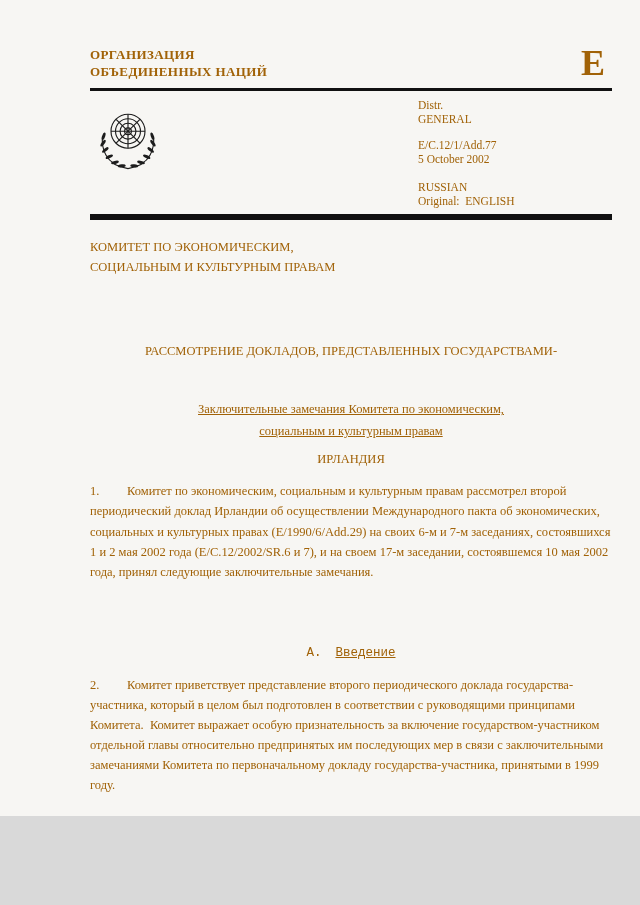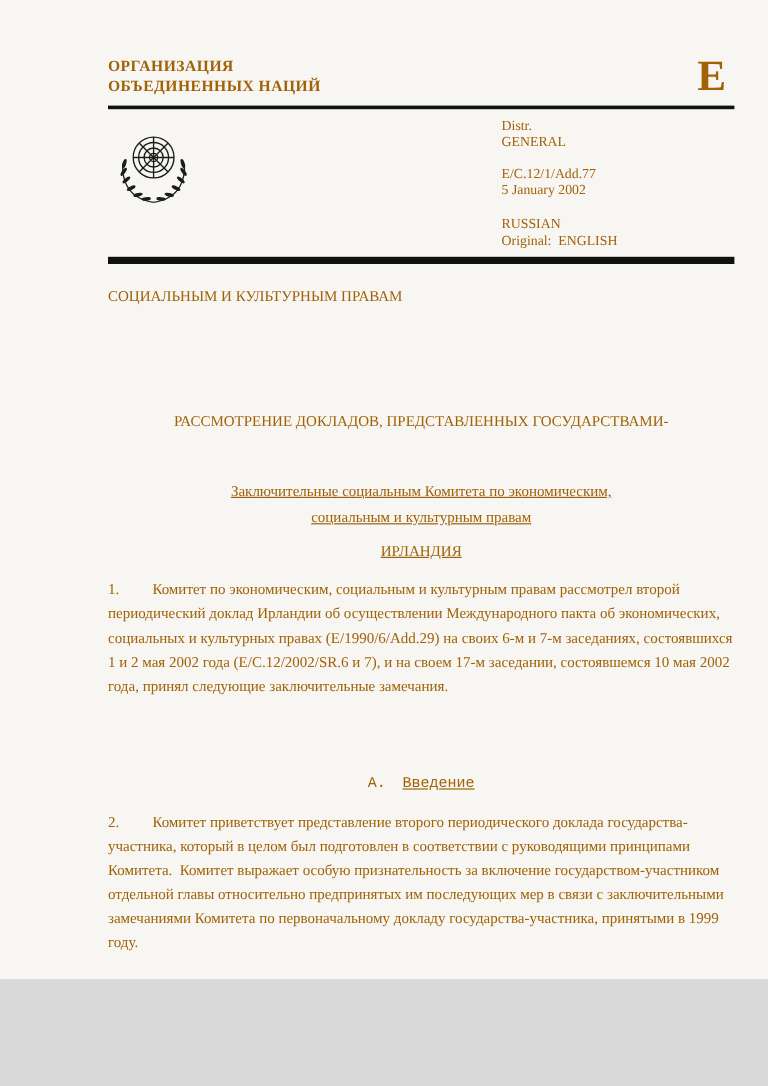--- a/index.html
+++ b/index.html
@@ -52,21 +52,21 @@
   
   .body-text { font-size: 12.5px; }
   .committee-block {
     left: 90px; top: 238px; width: 522px;
     line-height: 19.5px;
   }
   .centered { left: 90px; width: 522px; text-align: center; }
   .title-block { top: 340px; line-height: 22px; }
   .subtitle-block { top: 398px; line-height: 22px; }
   .subtitle-block div { text-decoration: underline; }
-  .country-heading { top: 452px; text-decoration: underline; }
+  .country-heading { top: 452px; }
   .paragraph {
     left: 90px; width: 522px;
     line-height: 20.3px; text-align: left;
   }
   .para-1 { top: 481px; }
   .para-2 { top: 675px; line-height: 20px; }
   .para-num { display: inline-block; width: 37px; }
   .section-heading { top: 646px; font-family: Liberation Mono, monospace; }
   .section-heading .sec-num { margin-right: 14px; }
   .section-heading .sec-title { text-decoration: underline; }
@@ -117,37 +117,38 @@
         <ellipse cx="71" cy="107" rx="7" ry="2.7" transform="rotate(5 71 107)"></ellipse>
       </g>
     </svg>
   </div>
 
 
   <div class="abs distr-block">
     <div>Distr.</div>
     <div>GENERAL</div>
     <div class="gap-md">E/C.12/1/Add.77</div>
-    <div>5 January 2002</div>
+    <div>5 October 2002</div>
     <div class="gap-lg">RUSSIAN</div>
     <div>Original:&nbsp; ENGLISH</div>
   </div>
 
   <div class="abs rule-2"></div>
 
   <div class="abs body-text committee-block">
+    <div>КОМИТЕТ ПО ЭКОНОМИЧЕСКИМ,</div>
     <div>СОЦИАЛЬНЫМ И КУЛЬТУРНЫМ ПРАВАМ</div>
   </div>
 
   <div class="abs body-text centered title-block">
     <div>РАССМОТРЕНИЕ ДОКЛАДОВ, ПРЕДСТАВЛЕННЫХ ГОСУДАРСТВАМИ-</div>
   </div>
 
   <div class="abs body-text centered subtitle-block">
-    <div>Заключительные социальным Комитета по экономическим,</div>
+    <div>Заключительные замечания Комитета по экономическим,</div>
     <div>социальным и культурным правам</div>
   </div>
 
   <div class="abs body-text centered country-heading">ИРЛАНДИЯ</div>
 
   <div class="abs body-text paragraph para-1">
     <span class="para-num">1.</span><span>Комитет по экономическим, социальным и культурным правам рассмотрел второй периодический доклад Ирландии об осуществлении Международного пакта об экономических, социальных и культурных правах (E/1990/6/Add.29) на своих 6-м и 7-м заседаниях, состоявшихся 1 и 2 мая 2002 года (E/C.12/2002/SR.6 и 7), и на своем 17-м заседании, состоявшемся 10 мая 2002 года, принял следующие заключительные замечания.</span>
   </div>
 
   <div class="abs body-text centered section-heading">

